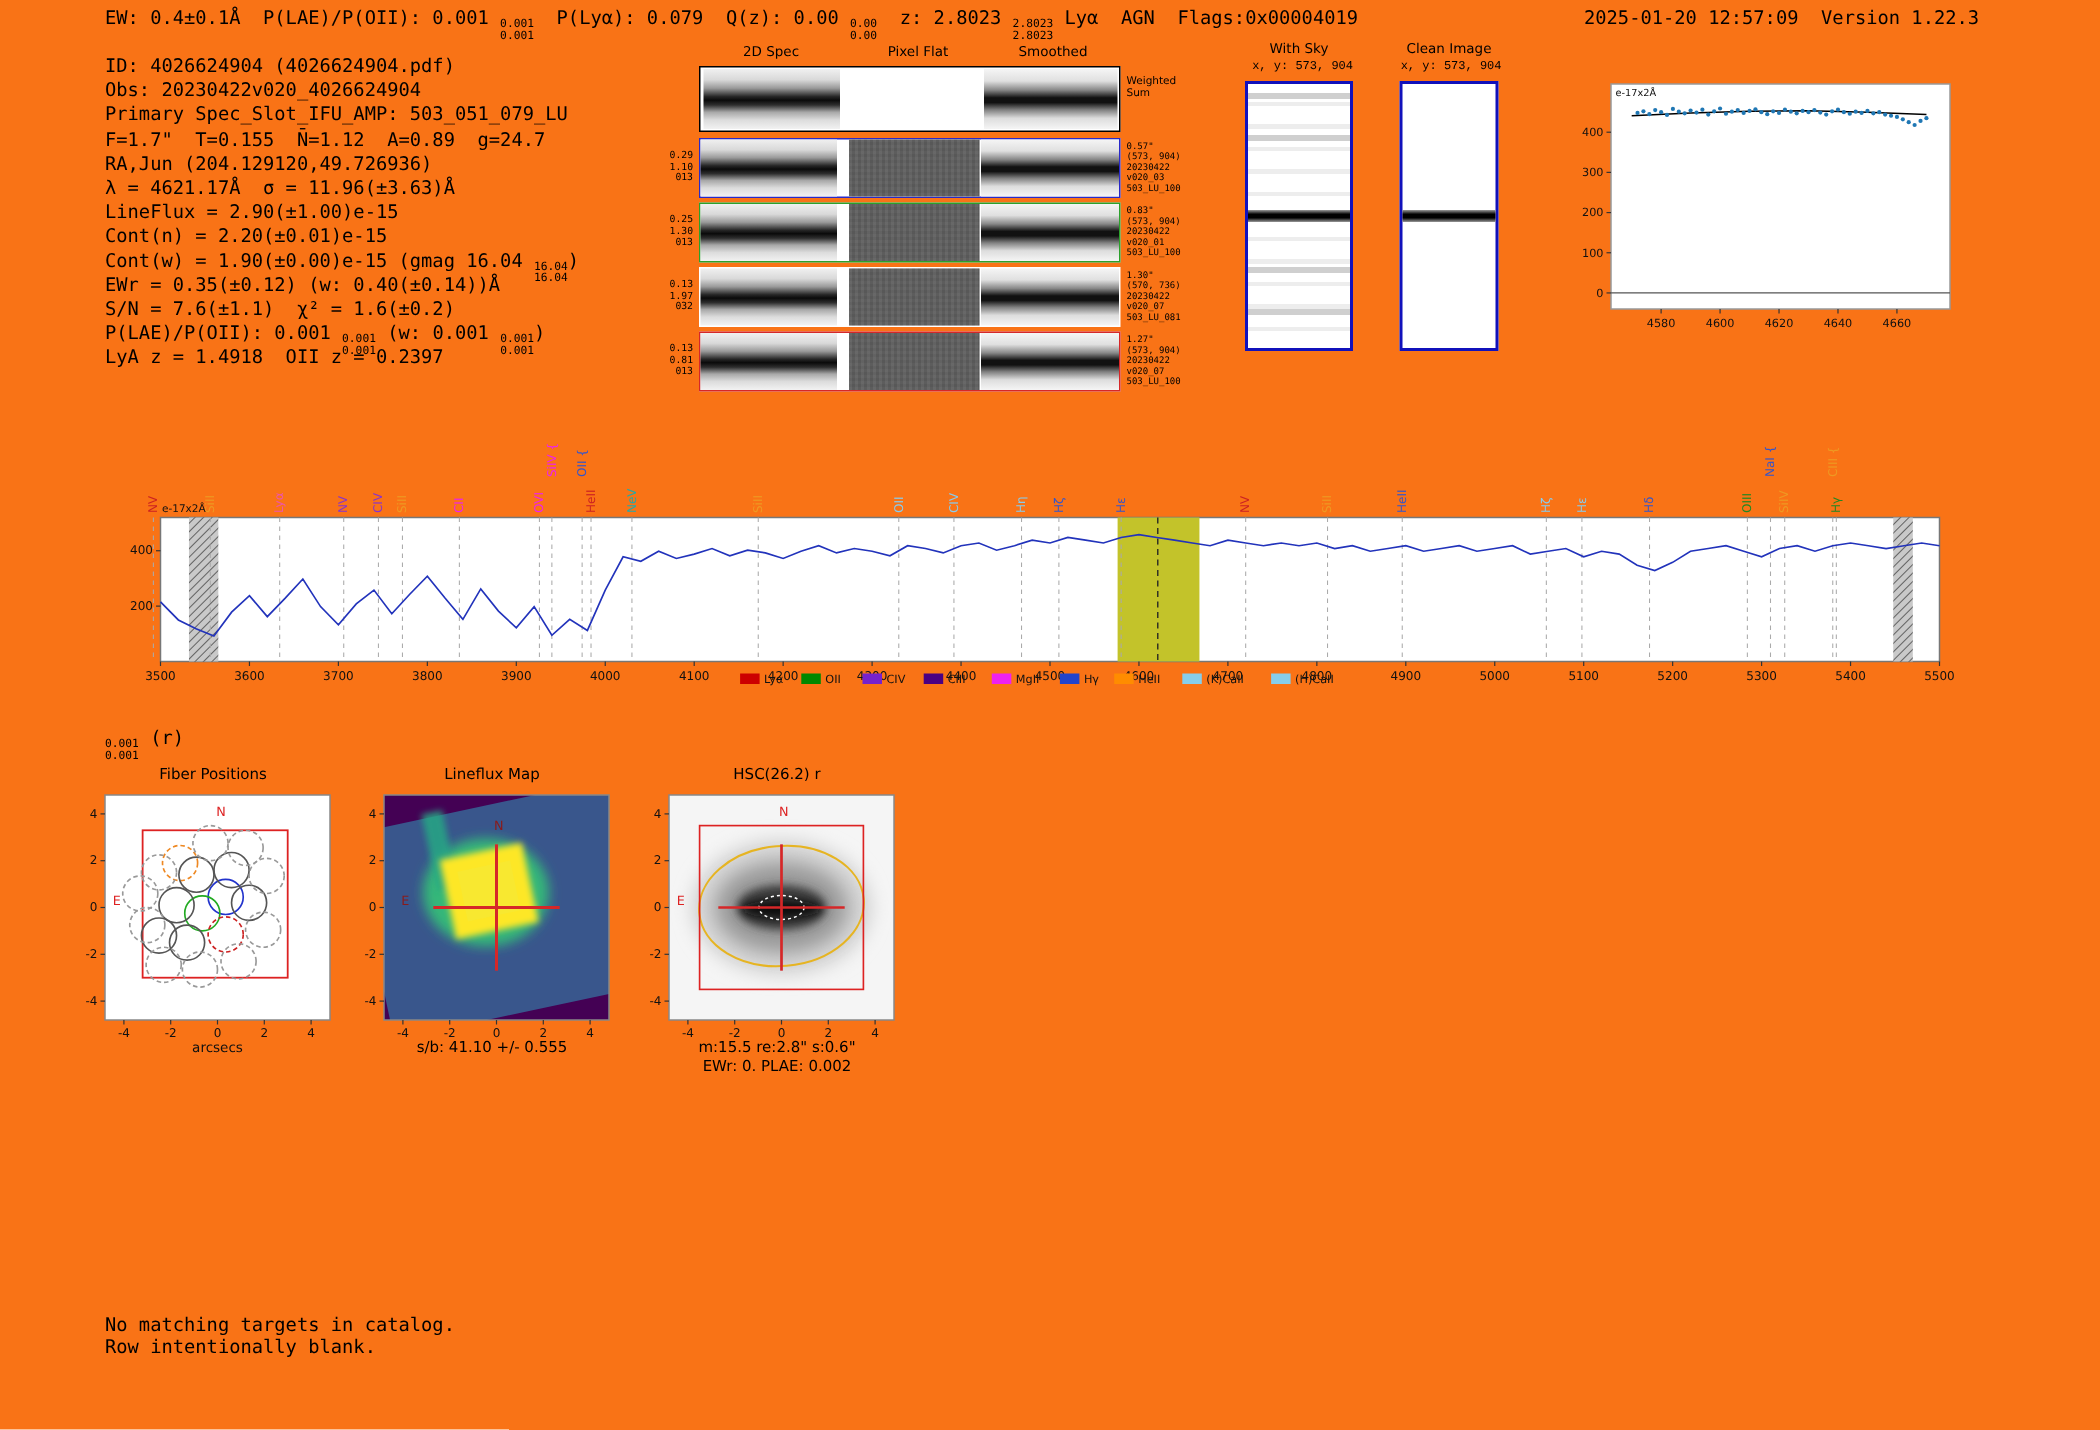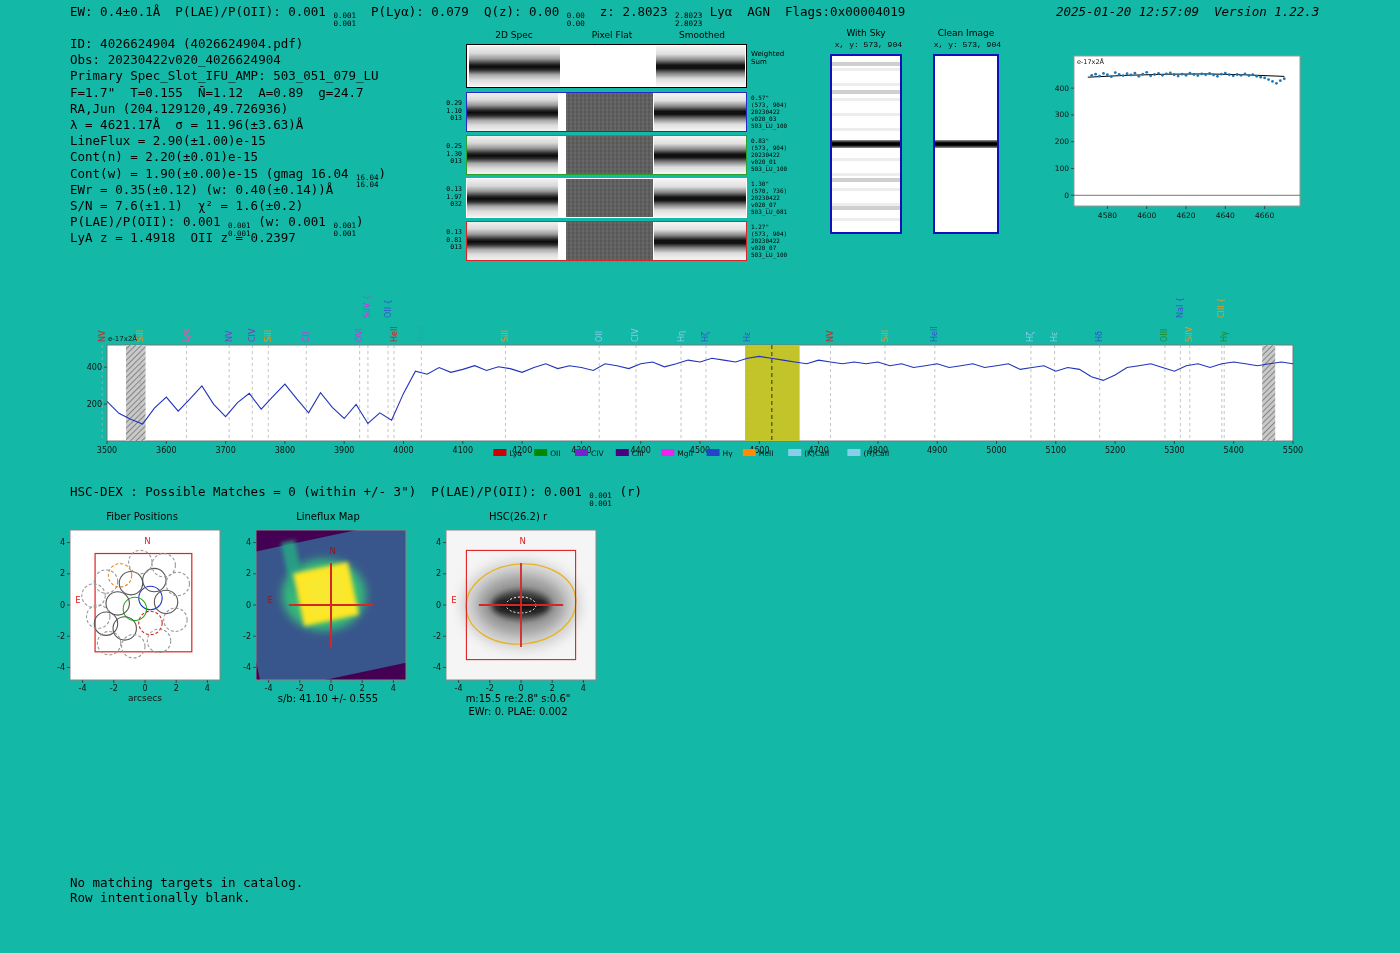--- a/index.html
+++ b/index.html
@@ -1,22 +1,22 @@
 <!DOCTYPE html>
 <html><head>
 <meta charset="utf-8">
 <style>
   html,body{margin:0;padding:0;background:#ffffff;}
-  #report{position:relative;width:1400px;height:953px;background:#14b8a6;overflow:hidden;
+  #report{position:relative;width:1400px;height:953px;background:#f97316;overflow:hidden;
           font-family:"DejaVu Sans Mono",monospace;color:#000;}
   .abs{position:absolute;}
   .mono{font-family:"DejaVu Sans Mono",monospace;}
   .sans{font-family:"DejaVu Sans","Liberation Sans",sans-serif;}
   #header-line{left:70px;top:4px;font-size:12.5px;white-space:pre;}
-  #header-datetime{left:1056px;top:4px;font-size:12.5px;white-space:pre;font-style:italic;}
+  #header-datetime{left:1056px;top:4px;font-size:12.5px;white-space:pre;}
   #info-block{left:70px;top:36px;font-size:12.5px;}
   .info-line{height:16.2px;line-height:16.2px;white-space:pre;}
   .stack{display:inline-flex;flex-direction:column;font-size:7.5px;line-height:7.5px;vertical-align:-2px;}
   .col-header{top:30px;font-size:9px;text-align:center;}
   #weighted-box{left:466px;top:44px;width:281px;height:44px;border:1.5px solid #000;box-sizing:border-box;background:#fff;}
   .strip{position:absolute;top:0;bottom:0;}
   .s2d{background:linear-gradient(180deg,#f0f0f0 0%,#d9d9d9 18%,#9a9a9a 32%,#262626 46%,#0a0a0a 52%,#2e2e2e 60%,#a8a8a8 72%,#dcdcdc 85%,#f2f2f2 100%);}
   .ssm{background:linear-gradient(180deg,#f5f5f5 0%,#e0e0e0 20%,#888888 35%,#111111 48%,#111111 56%,#808080 68%,#dddddd 82%,#f5f5f5 100%);}
   .sflat{background-image:repeating-linear-gradient(90deg,#a5a5a5 0 2px,#949494 2px 4px),repeating-linear-gradient(0deg,#a0a0a0 0 2px,#989898 2px 4px);background-blend-mode:multiply;}
   .sky-title{font-size:9px;text-align:center;top:28px;}
@@ -367,21 +367,21 @@
       <rect x="618.6" y="187" width="13" height="7" fill="#2244cc"></rect>
       <text x="634.6" y="193.5" font-size="7.5" fill="#111">Hγ</text>
       <rect x="654.8000000000001" y="187" width="13" height="7" fill="#ff8c00"></rect>
       <text x="670.8000000000001" y="193.5" font-size="7.5" fill="#111">HeII</text>
       <rect x="700.2" y="187" width="13" height="7" fill="#87ceeb"></rect>
       <text x="716.2" y="193.5" font-size="7.5" fill="#111">(K)CaII</text>
       <rect x="759.4000000000001" y="187" width="13" height="7" fill="#87ceeb"></rect>
       <text x="775.4000000000001" y="193.5" font-size="7.5" fill="#111">(H)CaII</text>
     </svg>
 
-  <div id="hsc-line" class="abs mono"><span>HSC-DEX : Possible Matches = 0 (within +/- 3")  P(LAE)/P(OII): 0.001 </span><span class="stack"><span>0.001</span><span>0.001</span></span><span> (r)</span></div>
+  <div id="hsc-line" class="abs mono"><span class="stack"><span>0.001</span><span>0.001</span></span><span> (r)</span></div>
 
   <div class="abs sans panel-title" style="left:52px;top:511px;width:180px;">Fiber Positions</div>
   <svg id="fiber-svg" class="abs" style="left:52px;top:505px;" width="180" height="210">
       <rect x="18" y="25" width="150" height="150" fill="#fff" stroke="#888" stroke-width="1"></rect>
       <rect x="43.08" y="48.52" width="96.72000000000001" height="98.28" fill="none" stroke="#dd2222" stroke-width="1.2"></rect>
       <circle cx="98.46" cy="92.98" r="11.7" fill="none" stroke="#2233cc" stroke-width="1.1"></circle>
       <circle cx="82.86" cy="103.9" r="11.7" fill="none" stroke="#22aa22" stroke-width="1.1"></circle>
       <circle cx="98.46" cy="117.94" r="11.7" fill="none" stroke="#cc2222" stroke-width="1.1" stroke-dasharray="3,2"></circle>
       <circle cx="68.03999999999999" cy="70.36" r="11.7" fill="none" stroke="#ee8822" stroke-width="1.1" stroke-dasharray="3,2"></circle>
       <circle cx="65.7" cy="98.44" r="11.7" fill="none" stroke="#555555" stroke-width="1.1"></circle>

